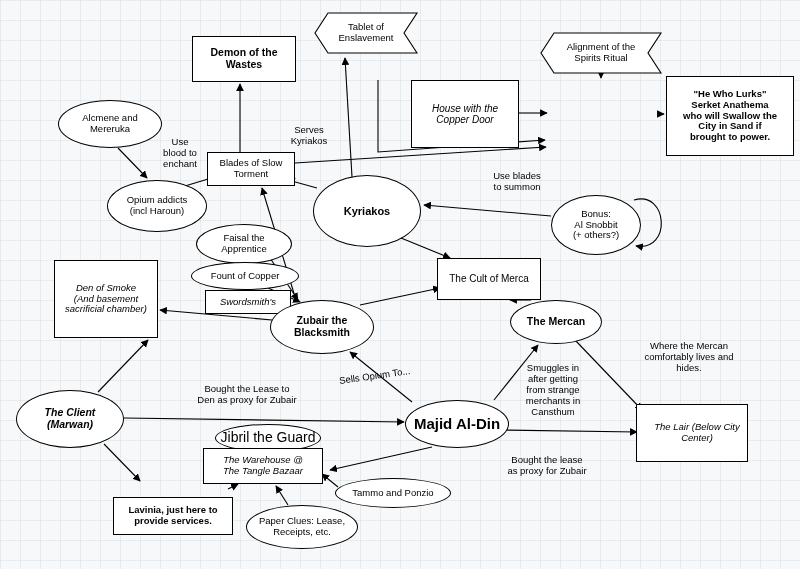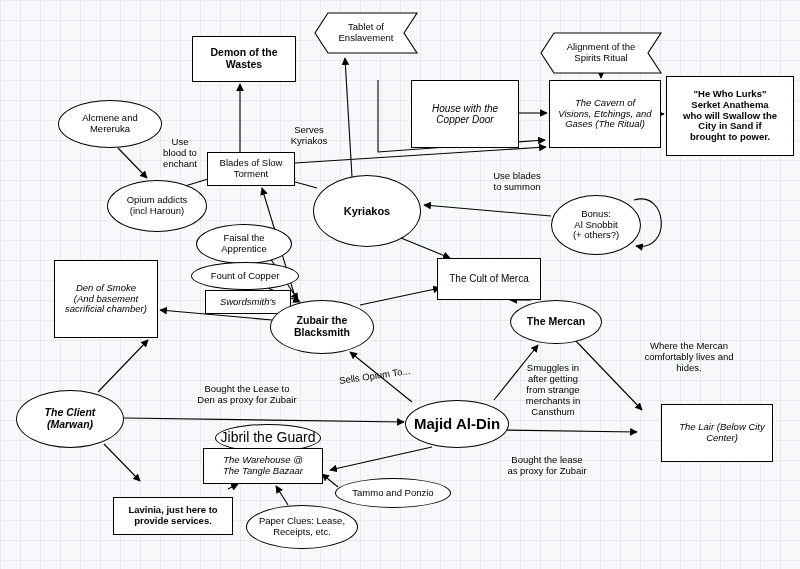--- a/index.html
+++ b/index.html
@@ -163,25 +163,20 @@
 who will Swallow the
 City in Sand if
 brought to power.</span>
   </div>
 
   <div class="node rect italic" style="left:411px; top:80px; width:108px; height:68px; font-size:10px;">
     <span style="white-space:pre-line;">House with the
 Copper Door</span>
   </div>
 
-  <div class="node rect italic" style="left:549px; top:80px; width:112px; height:68px; font-size:9.5px;">
-    <span style="white-space:pre-line;">The Cavern of
-Visions, Etchings, and
-Gases (The Ritual)</span>
-  </div>
 
   <div class="node ellipse" style="left:58px; top:100px; width:104px; height:48px; font-size:9.5px;">
     <span style="white-space:pre-line;">Alcmene and
 Mereruka</span>
   </div>
 
   <div class="node rect" style="left:207px; top:152px; width:88px; height:34px; font-size:9.5px;">
     <span style="white-space:pre-line;">Blades of Slow
 Torment</span>
   </div>
@@ -235,21 +230,21 @@
 
   <div class="node ellipse bold" style="left:405px; top:400px; width:104px; height:48px; font-size:15px;">
     <span style="white-space:pre-line;">Majid Al-Din</span>
   </div>
 
   <div class="node ellipse bold" style="left:16px; top:390px; width:108px; height:58px; font-size:10.5px;">
     <span style="white-space:pre-line;font-style:italic;">The Client
 (Marwan)</span>
   </div>
 
-  <div class="node rect italic" style="left:661px; top:404px; width:112px; height:58px; font-size:9.5px;padding-left:13px;">
+  <div class="node rect italic" style="left:636px; top:404px; width:112px; height:58px; font-size:9.5px;padding-left:13px;">
     <span style="white-space:pre-line;">The Lair (Below City
 Center)</span>
   </div>
 
   <div class="node ellipse" style="left:215px; top:424px; width:106px; height:28px; font-size:14px;">
     <span style="white-space:pre-line;">Jibril the Guard</span>
   </div>
 
   <div class="node rect italic" style="left:203px; top:448px; width:120px; height:36px; font-size:9.5px;">
     <span style="white-space:pre-line;">The Warehouse @

